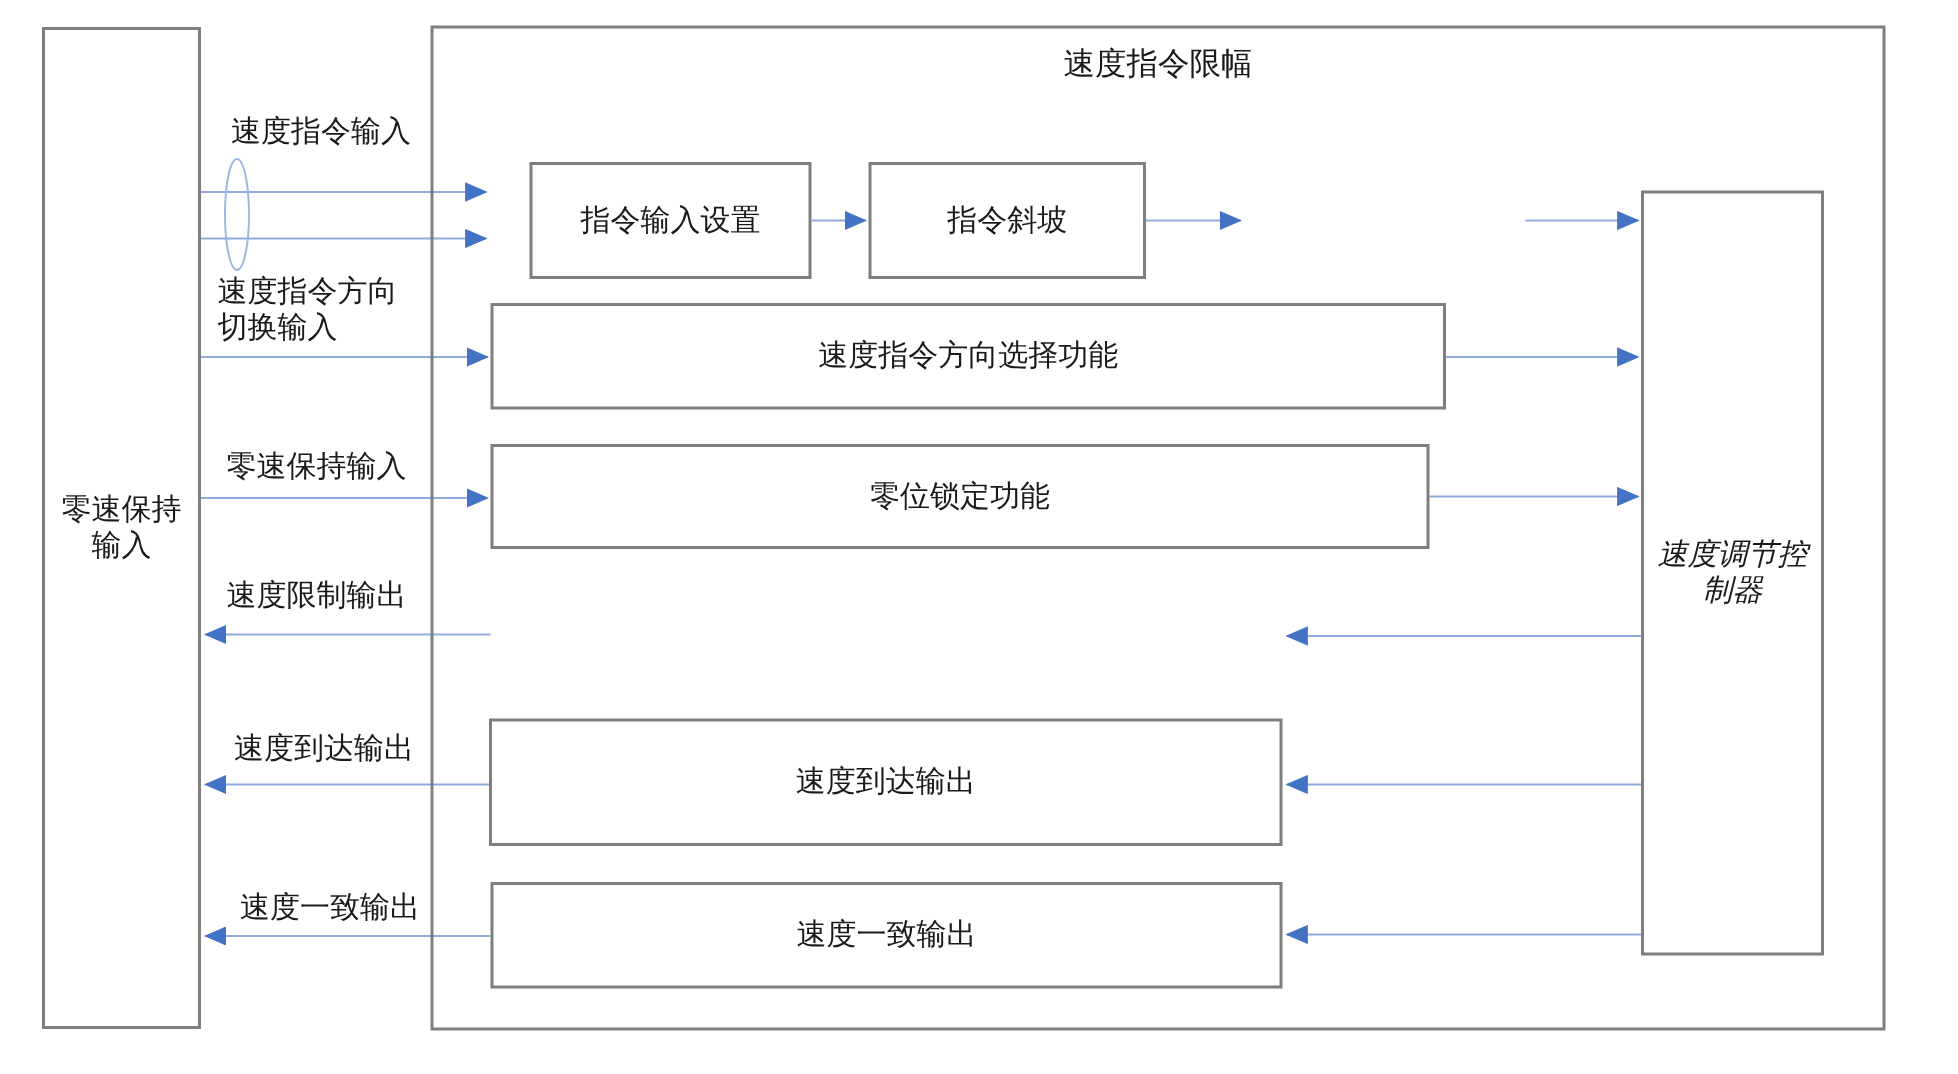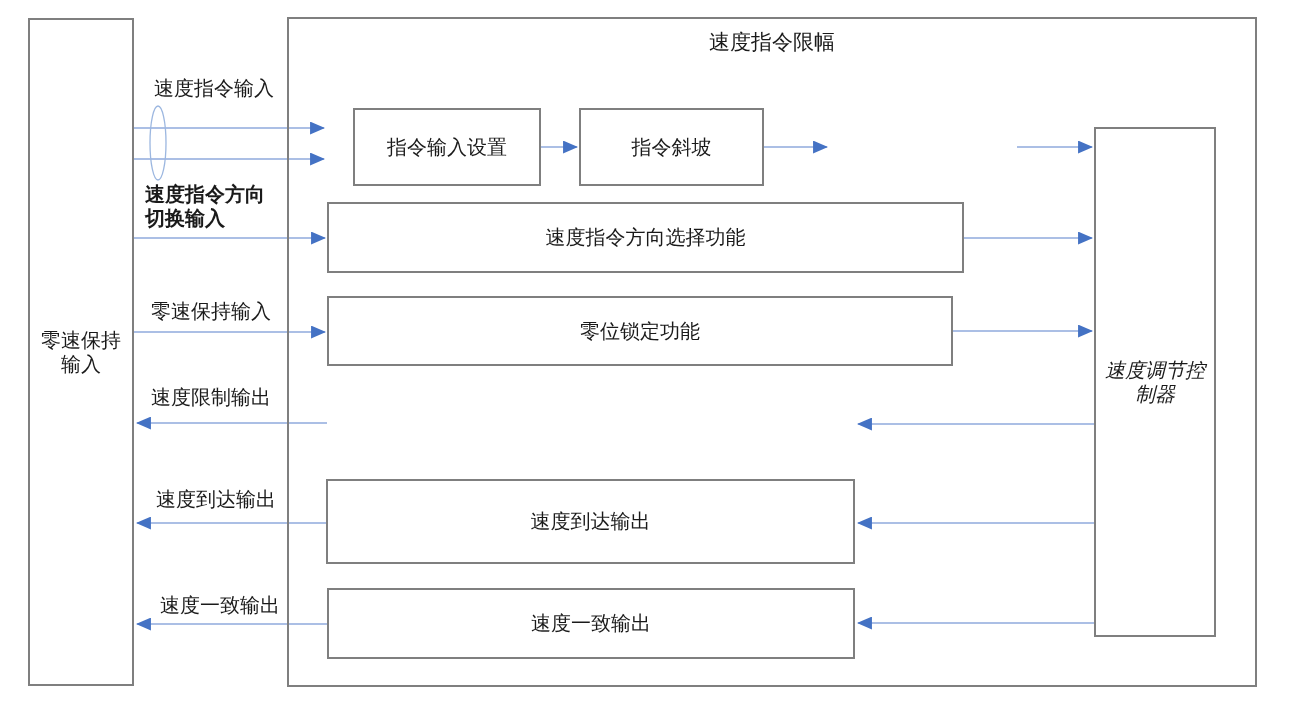--- a/index.html
+++ b/index.html
@@ -57,21 +57,21 @@
   .regulator-label-width { width: 110px; }
   
   .sig {
     position: absolute;
     transform: translate(-50%, -50%);
     font-size: 20px;
     line-height: 1.18;
     text-align: left;
     white-space: nowrap;
   }
-  .sig.wrap { white-space: normal; word-break: break-all; width: 134px; font-weight: bold; }
+  .sig.wrap { white-space: normal; word-break: break-all; width: 134px; }
   .sig-speed-cmd   { left: 214px; top: 89px;  }
   .sig-dir-switch  { left: 212px; top: 207px; }
   .sig-zero-hold   { left: 211px; top: 312px; }
   .sig-limit-out   { left: 211px; top: 398px; }
   .sig-arrival-out { left: 216px; top: 500px; }
   .sig-coincide-out{ left: 220px; top: 606px; }
   .wire { stroke: #8faadc; stroke-width: 1.4; fill: none; }
   .bundle-ellipse { stroke: #9cb7e0; stroke-width: 1.3; fill: none; }
 </style>
 </head>

